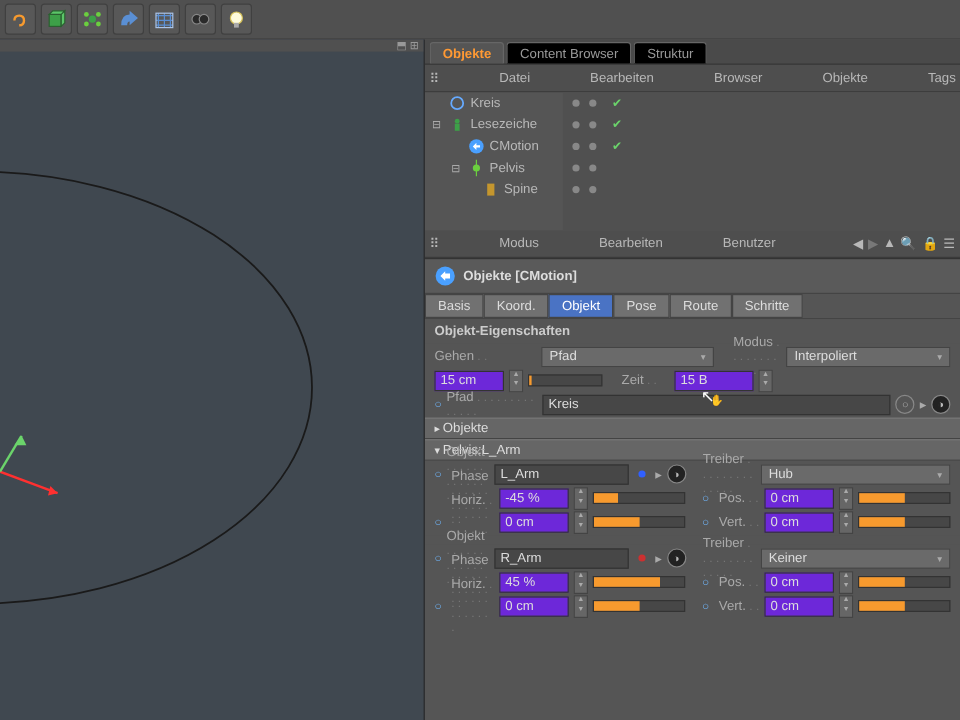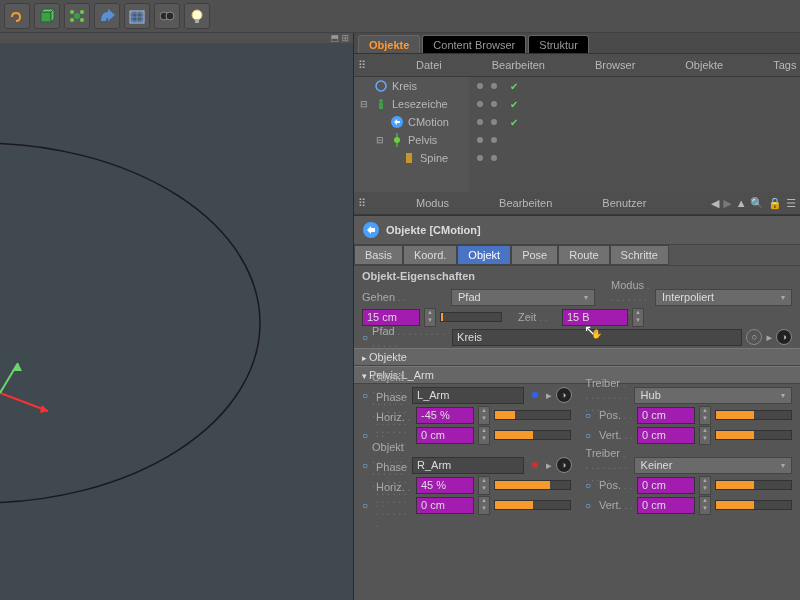--- a/index.html
+++ b/index.html
@@ -212,21 +212,21 @@
   height: 15px;
   display: flex;
   align-items: center;
   padding: 0 6px;
   color: #ddd;
   cursor: pointer;
   justify-content:space-between;
 }
 .drop::after{content:"▾"; font-size:8px; color:#aaa;}
 .numbox {
-  background: #a21caf;
+  background: #6d28d9;
   border: 1px solid #333;
   height: 15px;
   display: flex;
   align-items: center;
   padding: 0 4px;
   color: #ddd;
   width: 48px;
 }
 .stepper {
   width:10px;height:17px;background:#666;border:1px solid #444;display:flex;flex-direction:column;

